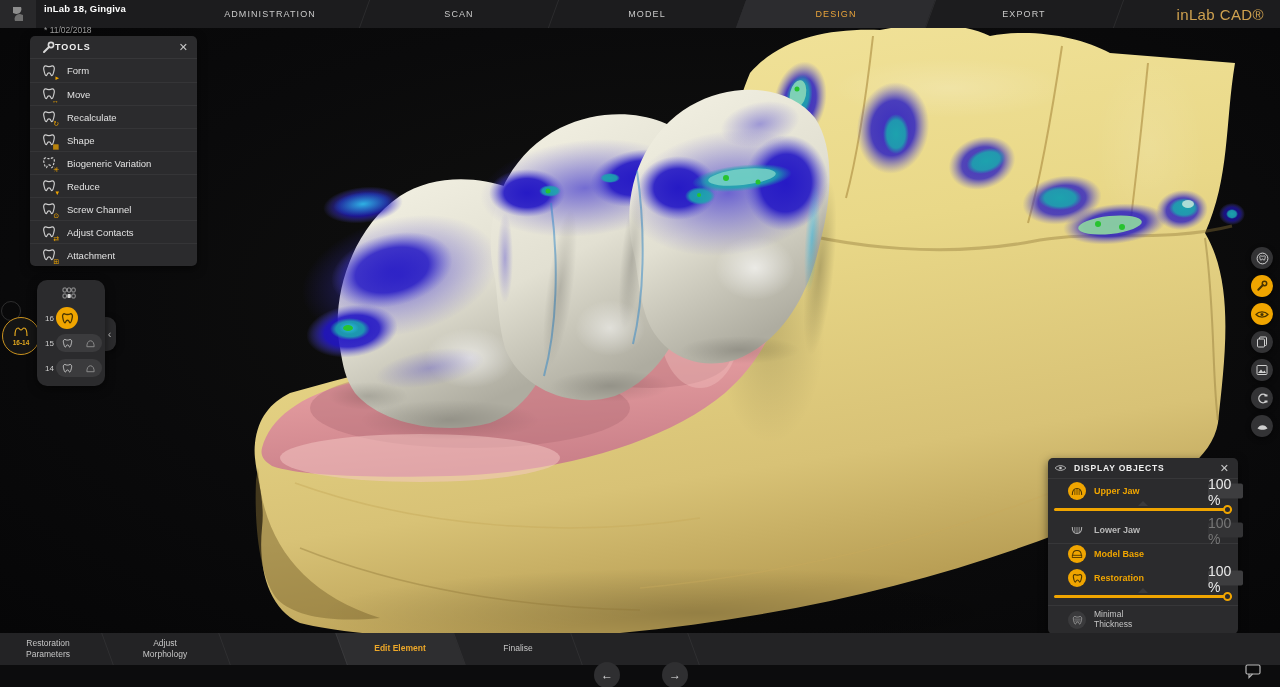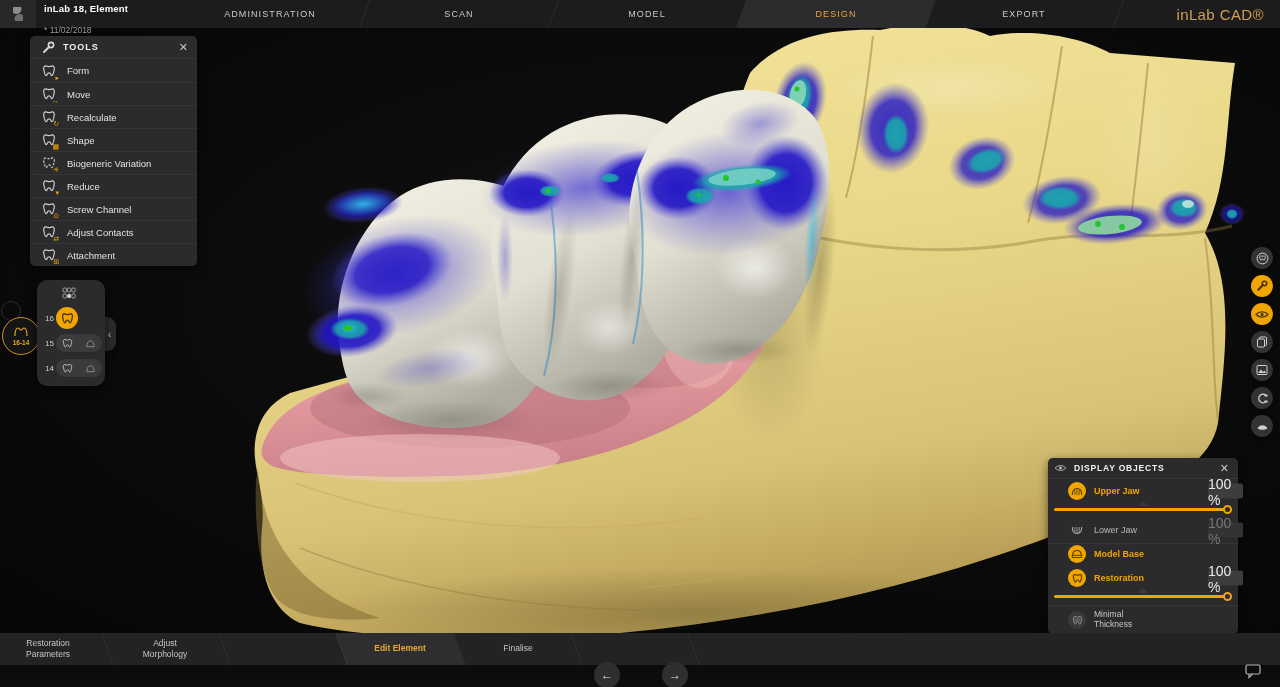--- a/index.html
+++ b/index.html
@@ -30,21 +30,21 @@
               background:radial-gradient(ellipse at 55% 45%, #121210 0%, #0a0a0b 60%, #060607 100%); }
   #viewport svg { display:block; }
 
   
   .panel { position:absolute; background:#2b2b2d; border-radius:5px; box-shadow:0 3px 10px rgba(0,0,0,.55); }
 
   
   #tools-panel { left:30px; top:36px; width:167px; z-index:30; }
   #tools-head { position:relative; height:23px; display:flex; align-items:center; padding-left:12px;
                 border-bottom:1px solid rgba(255,255,255,.06); }
-  #tools-head .title { font-size:9px; font-weight:bold; letter-spacing:1px; color:#f0f0f0; margin-left:8px; }
+  #tools-head .title { font-size:9px; font-weight:bold; letter-spacing:1px; color:#f0f0f0; }
   .close-x { position:absolute; right:9px; top:50%; transform:translateY(-50%); color:#c8c8c8;
              font-size:11px; line-height:1; cursor:pointer; }
   .tool-row { position:relative; height:23px; display:flex; align-items:center; padding-left:12px; cursor:pointer; }
   .tool-row + .tool-row { border-top:1px solid rgba(255,255,255,.05); }
   .tool-ico { position:relative; width:14px; height:14px; color:#cfcfcf; }
   .tool-ico svg { position:absolute; left:0; top:0; }
   .tool-ico .accent { position:absolute; right:-3px; bottom:-3px; font-size:7px; color:#f0a500; line-height:1; }
   .tool-label { margin-left:11px; font-size:9.5px; color:#e2e2e2; }
 
   
@@ -79,21 +79,21 @@
   #disp-head { position:relative; height:21px; display:flex; align-items:center; padding-left:6px;
                border-bottom:1px solid rgba(255,255,255,.06); }
   #disp-head .title { font-size:8.5px; font-weight:bold; letter-spacing:.8px; color:#f0f0f0; margin-left:7px; }
   .disp-row { position:absolute; left:12px; width:100%; height:20px; }
   .disp-ico { position:absolute; left:8px; top:50%; transform:translateY(-50%); width:18px; height:18px;
               border-radius:50%; display:flex; align-items:center; justify-content:center; }
   .disp-ico.gold { background:#f0a500; }
   .disp-ico.dark { background:#3a3a3c; }
   .disp-label { position:absolute; left:34px; top:50%; transform:translateY(-50%); font-size:9px; }
   .disp-label.on { color:#f0a500; font-weight:bold; }
-  .disp-label.off { color:#b8b8b8; }
+  .disp-label.off { color:#b8b8b8;font-weight:bold; }
   .disp-label.dim { color:#c4c4c4; line-height:1.15; font-size:8.5px; }
   .disp-val { position:absolute; right:7px; top:50%; transform:translateY(-50%); width:35px; height:15px;
               background:#3d3d3f; border-radius:2px; font-size:14px; color:#eaeaea;
               display:flex; align-items:center; justify-content:center; }
   .disp-val.dim { color:#777; background:#333335; }
   .disp-slider { position:absolute; left:6px; right:6px; height:10px; }
   .disp-slider .caret { position:absolute; left:50%; top:-3px; margin-left:-5px; width:0; height:0;
                         border-left:5px solid transparent; border-right:5px solid transparent;
                         border-bottom:5px solid #3a3a3c; }
   .disp-slider .track { position:absolute; left:0; right:0; top:4px; height:3px; background:#f0a500; border-radius:2px; }
@@ -123,21 +123,21 @@
 <div id="app">
 
   <div id="topbar">
     <div id="logo-box">
       <svg width="18" height="18" viewBox="0 0 18 18">
         <path d="M4,2 L12,2 A5,5 0 0 1 7,9 L4,8 Z" fill="#8d8d8d"></path>
         <path d="M14,16 L6,16 A5,5 0 0 1 11,9 L14,10 Z" fill="#6f6f6f"></path>
       </svg>
     </div>
     <div id="proj">
-      <div class="t1">inLab 18, Element</div>
+      <div class="t1">inLab 18, Gingiva</div>
       <div class="t2">* 11/02/2018</div>
     </div>
     <div class="topdiv" style="left:364px"></div>
     <div class="topdiv" style="left:553px"></div>
     <div class="topdiv" style="left:741px"></div>
     <div class="topdiv" style="left:930px"></div>
     <div class="topdiv" style="left:1118px"></div>
     <div id="tab-active-bg"></div>
     <div class="toptab" style="left:270px">ADMINISTRATION</div>
     <div class="toptab" style="left:459px">SCAN</div>

